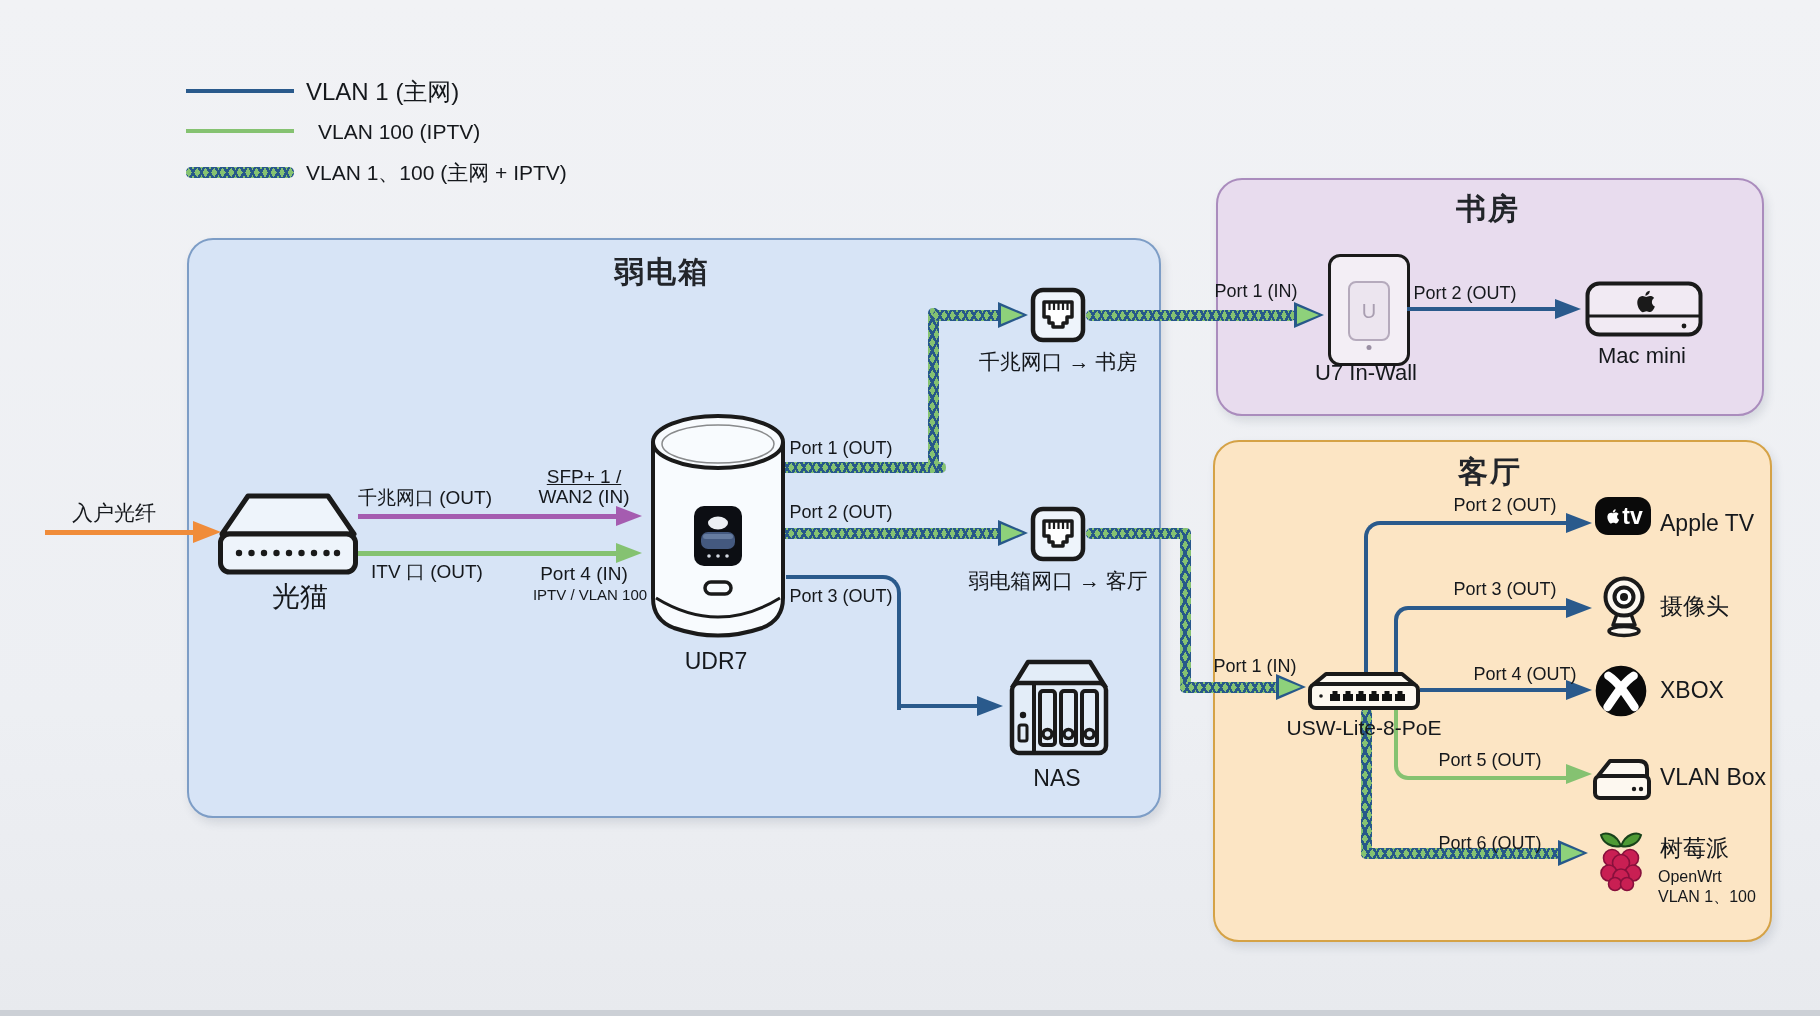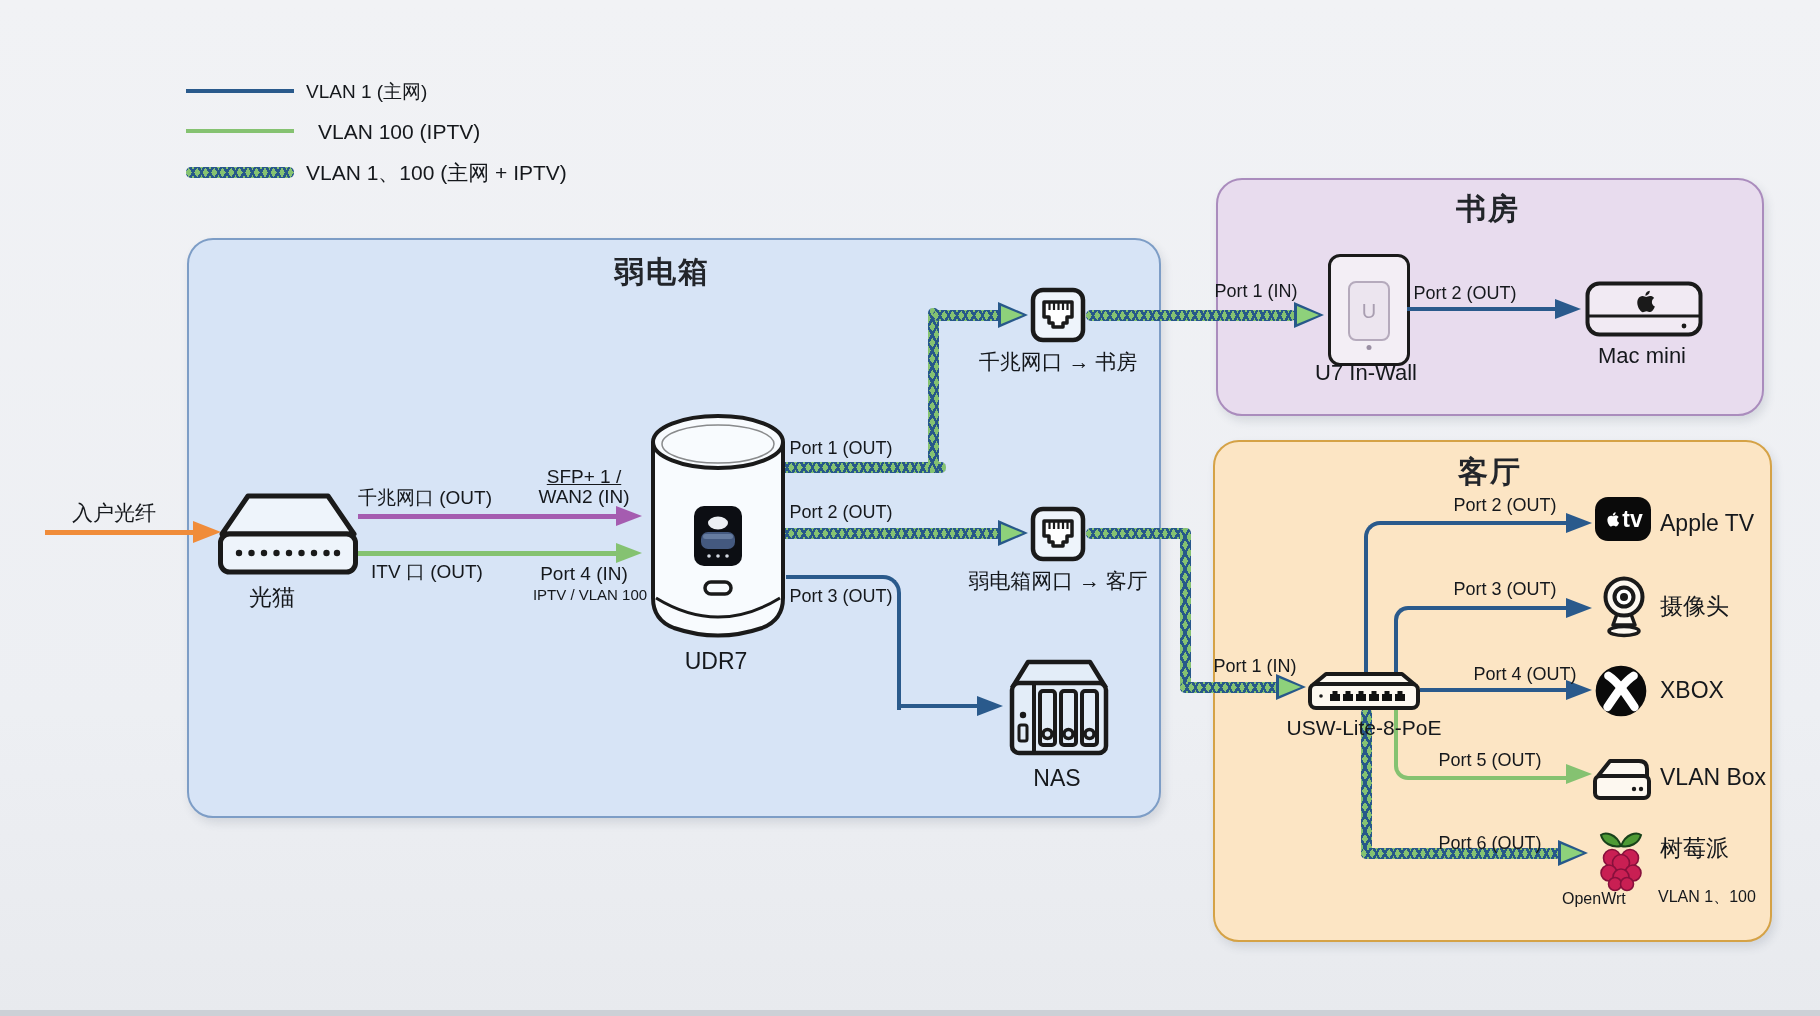--- a/index.html
+++ b/index.html
@@ -41,21 +41,21 @@
   .u7-dot{position:absolute;left:50%;top:88px;transform:translateX(-50%);width:5px;height:5px;border-radius:50%;background:#9a8fa3;}
   .atv{position:absolute;background:#0a0a0a;border-radius:13px;display:flex;align-items:center;justify-content:center;gap:2px;}
   .atv span{color:#fff;font-size:23px;font-weight:600;letter-spacing:0;}
 </style>
 </head>
 <body>
 
 <div class="stage">
 
   <div class="line navy" style="left:186px;top:89px;width:108px;height:4px;"></div>
-  <div class="lbl la" style="left:306px;top:92px;font-size:19px;text-align:right;">VLAN 1 (主网)</div>
+  <div class="lbl la" style="left:306px;top:92px;font-size:24px;text-align:right;">VLAN 1 (主网)</div>
   <div class="line green" style="left:186px;top:129px;width:108px;height:4px;"></div>
   <div class="lbl la" style="left:306px;top:132px;font-size:21px;margin-left:12px;">VLAN 100 (IPTV)</div>
   <div class="braid" style="left:186px;top:167px;width:108px;height:11px;"></div>
   <div class="lbl la" style="left:306px;top:173px;font-size:21px;">VLAN 1、100 (主网 + IPTV)</div>
 
   <div class="zone weak" style="left:187px;top:238px;width:970px;height:576px;"></div>
   <div class="zone study" style="left:1216px;top:178px;width:544px;height:234px;"></div>
   <div class="zone living" style="left:1213px;top:440px;width:555px;height:498px;"></div>
 
   <div class="lbl title" style="left:662px;top:272px;">弱电箱</div>
@@ -76,21 +76,21 @@
           <circle cx="46" cy="61" r="3.2"></circle>
         <circle cx="58.5" cy="61" r="3.2"></circle>
           <circle cx="71" cy="61" r="3.2"></circle>
           <circle cx="83.5" cy="61" r="3.2"></circle>
         <circle cx="96" cy="61" r="3.2"></circle>
           <circle cx="108.5" cy="61" r="3.2"></circle>
           <circle cx="119" cy="61" r="3.2"></circle>
       </g>
     </svg>
   </div>
-  <div class="lbl" style="left:272px;top:597px;font-size:23px;">光猫</div>
+  <div class="lbl" style="left:300px;top:597px;font-size:28px;">光猫</div>
 
   <div class="line purple" style="left:358px;top:514px;width:262px;height:5px;"></div>
   <div class="arr r-purple" style="left:616px;top:506px;"></div>
   <div class="lbl" style="left:425px;top:498px;font-size:19px;">千兆网口 (OUT)</div>
   <div class="lbl" style="left:584px;top:477px;font-size:19px;text-decoration:underline;">SFP+ 1 /</div>
   <div class="lbl" style="left:584px;top:497px;font-size:19px;">WAN2 (IN)</div>
 
   <div class="line green" style="left:358px;top:551px;width:262px;height:5px;"></div>
   <div class="arr r-green" style="left:616px;top:543px;"></div>
   <div class="lbl" style="left:427px;top:572px;font-size:19px;">ITV 口 (OUT)</div>
@@ -246,21 +246,21 @@
           <path d="M35,30 V23 h2.5 V20 h5 V23 h2.5 V30 Z"></path>
         <path d="M48,30 V23 h2.5 V20 h5 V23 h2.5 V30 Z"></path>
           <path d="M61,30 V23 h2.5 V20 h5 V23 h2.5 V30 Z"></path>
         <path d="M74,30 V23 h2.5 V20 h5 V23 h2.5 V30 Z"></path>
           <path d="M87,30 V23 h2.5 V20 h5 V23 h2.5 V30 Z"></path>
       </g>
     </svg>
   </div>
   <div class="lbl" style="left:1364px;top:728px;font-size:21px;">USW-Lite-8-PoE</div>
 
-  <div class="atv" style="left:1595px;top:497px;width:56px;height:44px;">
+  <div class="atv" style="left:1595px;top:497px;width:56px;height:38px;">
     <svg width="17" height="20" viewBox="0 0 50 60">
       <path fill="#ffffff" d="M41.8,32.1c0-5.4,4.4-8,4.6-8.1c-2.5-3.7-6.4-4.2-7.8-4.2c-3.3-0.3-6.5,2-8.2,2c-1.7,0-4.3-1.9-7.1-1.9 c-3.6,0.1-7,2.1-8.9,5.4c-3.8,6.6-1,16.3,2.7,21.6c1.8,2.6,4,5.5,6.8,5.4c2.7-0.1,3.8-1.8,7.1-1.8c3.3,0,4.2,1.8,7.1,1.7 c2.9,0,4.8-2.6,6.6-5.2c2.1-3,2.9-5.9,3-6.1C47.6,40.9,41.8,38.7,41.8,32.1z"></path>
       <path fill="#ffffff" d="M35.3,16.2c1.5-1.8,2.5-4.3,2.2-6.8c-2.2,0.1-4.8,1.5-6.3,3.3c-1.4,1.6-2.6,4.2-2.3,6.6 C31.3,19.5,33.8,18,35.3,16.2z"></path>
     </svg>
     <span>tv</span>
   </div>
   <div class="lbl la" style="left:1660px;top:523px;font-size:23px;">Apple TV</div>
 
   <div class="icon" style="left:1598px;top:574px;width:52px;height:64px;">
     <svg width="52" height="64" viewBox="0 0 52 64">
@@ -302,17 +302,17 @@
         <circle cx="25" cy="33" r="8.5"></circle>
         <circle cx="13" cy="43" r="8"></circle>
           <circle cx="37" cy="43" r="8"></circle>
         <circle cx="25" cy="47" r="8"></circle>
         <circle cx="19" cy="54" r="6.5"></circle>
           <circle cx="31" cy="54" r="6.5"></circle>
       </g>
     </svg>
   </div>
   <div class="lbl la" style="left:1660px;top:848px;font-size:23px;">树莓派</div>
-  <div class="lbl la sub" style="left:1562px;top:877px;margin-top:22px;">OpenWrt</div>
+  <div class="lbl la sub" style="left:1658px;top:877px;">OpenWrt</div>
   <div class="lbl la sub" style="left:1658px;top:897px;">VLAN 1、100</div>
 
   <div class="bottom-strip"></div>
 </div>
 
 </body></html>

